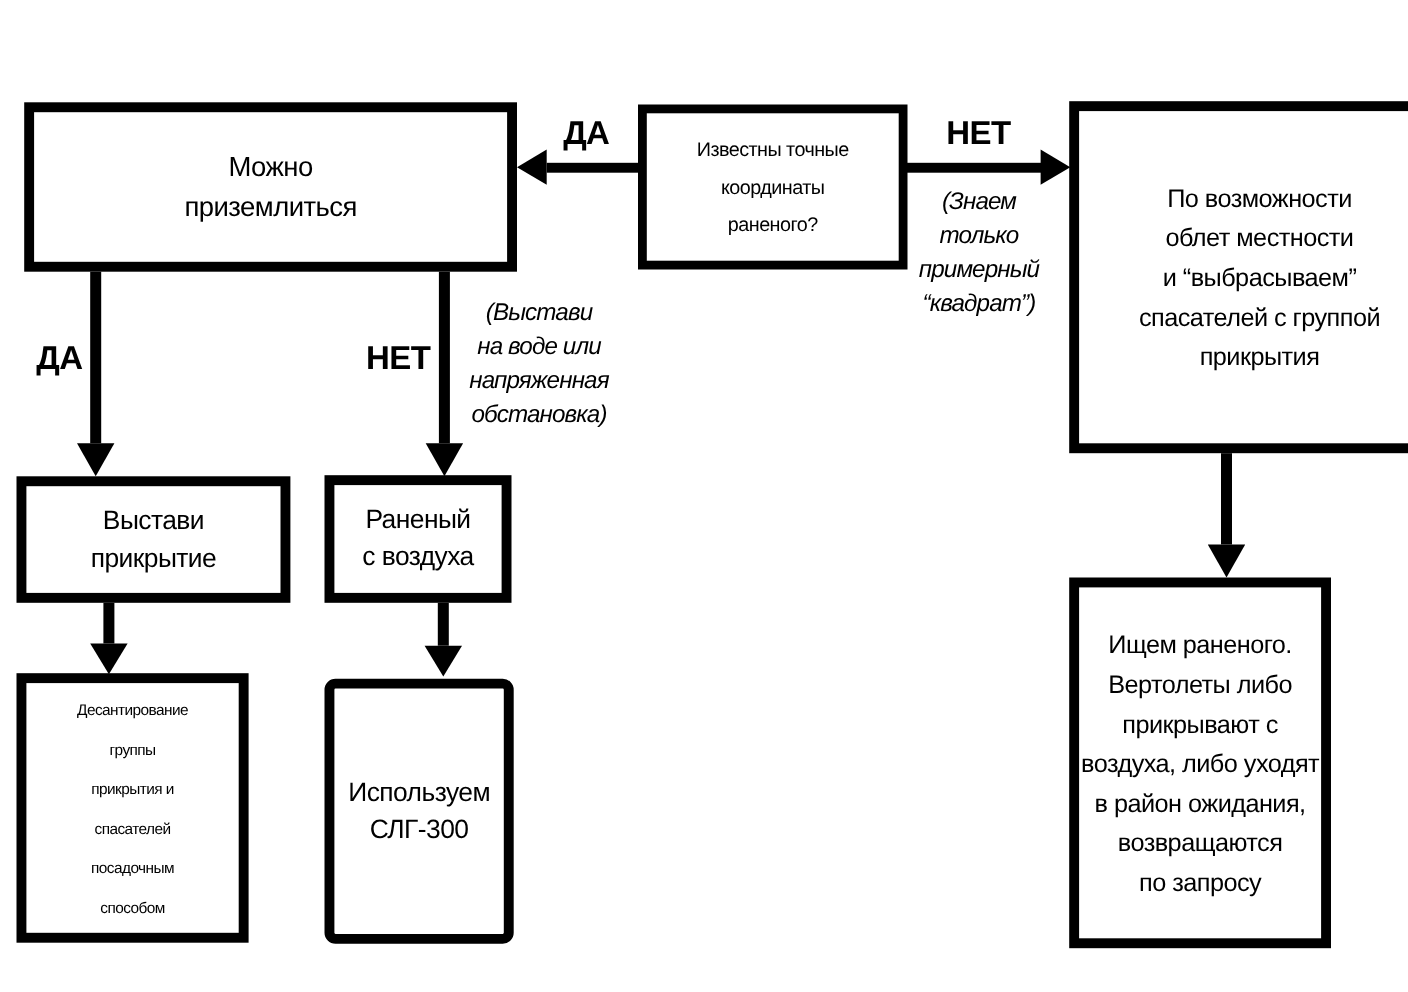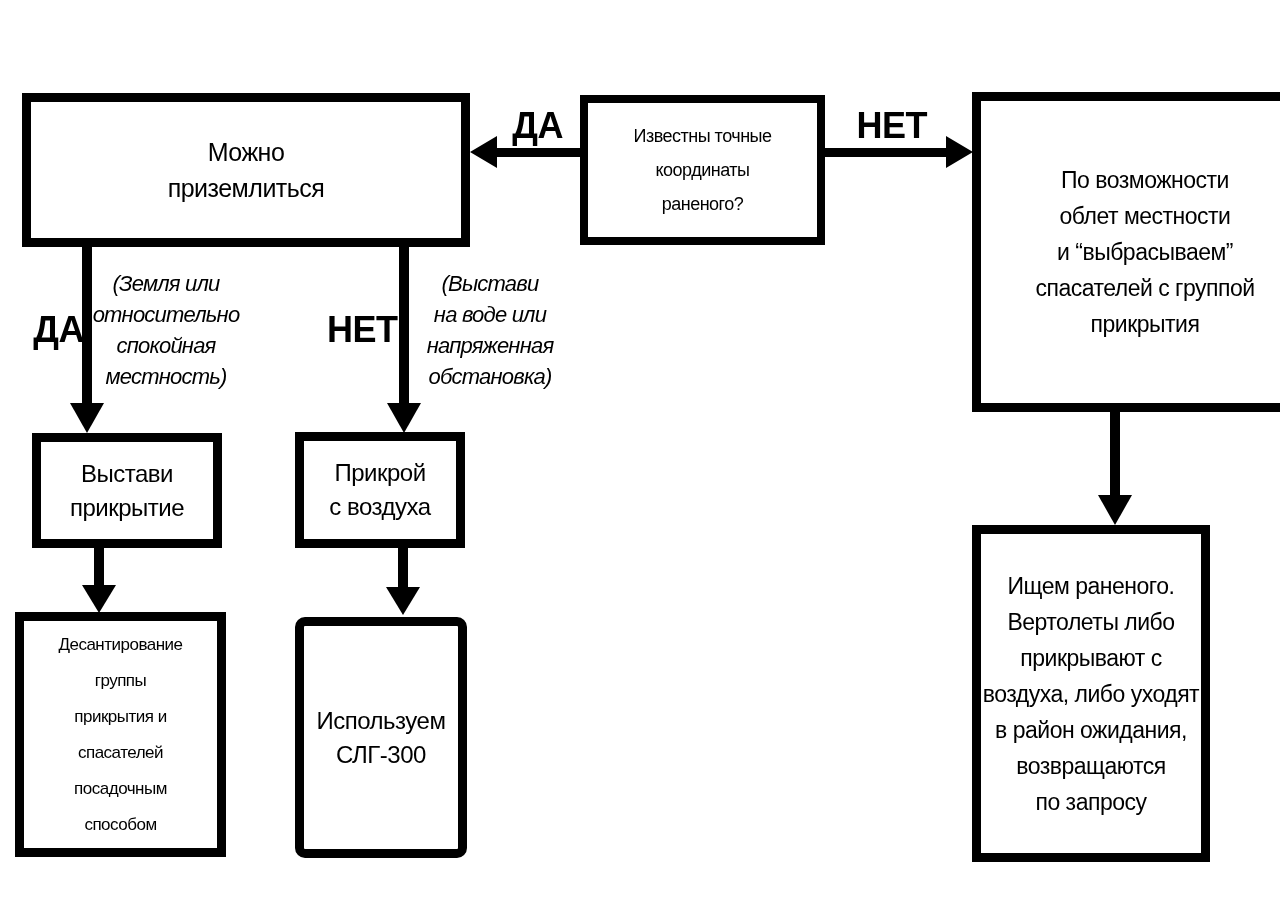--- a/index.html
+++ b/index.html
@@ -9,37 +9,37 @@
     overflow:hidden;
   }
   .box {
     position:absolute; box-sizing:border-box;
     background:#ffffff; border:9px solid #000;
     display:flex; align-items:center; justify-content:center;
     text-align:center;
   }
   .box .txt { white-space:pre-line; letter-spacing:-0.5px; }
   .lbl {
-    position:absolute; font-weight:bold; font-size:36px;
-    text-align:right; letter-spacing:-0.5px;
+    position:absolute; font-weight:bold; font-size:30px;
+    text-align:center; letter-spacing:-0.5px;
   }
   .note {
     position:absolute; font-style:italic; font-size:22px; line-height:31px;
     text-align:center; white-space:pre-line; letter-spacing:-0.8px;
   }
   .hline, .vline { position:absolute; background:#000; }
   .arr { position:absolute; width:0; height:0; }
 
   
   #box-can-land  { left:22px;  top:93px;  width:448px; height:154px; font-size:25px; line-height:36px; }
   #box-question  { left:580px; top:95px;  width:245px; height:150px; font-size:18px; line-height:34px; border-width:8px; }
   #box-flyover   { left:972px; top:92px;  width:346px; height:320px; font-size:23px; line-height:36px; }
-  #box-set-cover { left:32px;  top:433px; width:190px; height:115px; font-size:24px; line-height:34px; }
+  #box-set-cover { left:15px;  top:433px; width:249px; height:115px; font-size:24px; line-height:34px; }
   #box-cover-air { left:295px; top:432px; width:170px; height:116px; font-size:24px; line-height:34px; }
-  #box-landing   { left:15px;  top:612px; width:211px; height:245px; font-size:17px; line-height:36px; }
+  #box-landing   { left:15px;  top:612px; width:211px; height:245px; font-size:14px; line-height:36px; }
   #box-slg       { left:295px; top:617px; width:172px; height:241px; font-size:24px; line-height:34px;border-radius:10px; }
   #box-search    { left:972px; top:525px; width:238px; height:337px; font-size:23px; line-height:36px; }
 
   
   #line-yes-left { left:497px; top:148px; width:83px; height:9px; }
   #head-yes-left { left:470px; top:136px; border-right:27px solid #000; border-top:16px solid transparent; border-bottom:16px solid transparent; }
   #label-yes-left { left:503px; top:105px; width:60px; }
 
   
   #line-no-right { left:820px; top:148px; width:128px; height:9px; }
@@ -94,21 +94,21 @@
 спасателей с группой
 прикрытия</div>
   </div>
 
   <div class="box" id="box-set-cover">
     <div class="txt">Выстави
 прикрытие</div>
   </div>
 
   <div class="box" id="box-cover-air">
-    <div class="txt">Прикрой
+    <div class="txt">Раненый
 с воздуха</div>
   </div>
 
   <div class="box" id="box-landing">
     <div class="txt">Десантирование
 группы
 прикрытия и
 спасателей
 посадочным
 способом</div>
@@ -129,28 +129,28 @@
 по запросу</div>
   </div>
 
   <div class="hline" id="line-yes-left"></div>
   <div class="arr" id="head-yes-left"></div>
   <div class="lbl" id="label-yes-left">ДА</div>
 
   <div class="hline" id="line-no-right"></div>
   <div class="arr" id="head-no-right"></div>
   <div class="lbl" id="label-no-right">НЕТ</div>
+  <div class="note" id="note-no-right">(Знаем
+только
+примерный
+“квадрат”)</div>
 
   <div class="vline" id="line-yes-down"></div>
   <div class="arr" id="head-yes-down"></div>
   <div class="lbl" id="label-yes-down">ДА</div>
-  <div class="note" id="note-yes-down">(Земля или
-относительно
-спокойная
-местность)</div>
 
   <div class="vline" id="line-no-down"></div>
   <div class="arr" id="head-no-down"></div>
   <div class="lbl" id="label-no-down">НЕТ</div>
   <div class="note" id="note-no-down">(Выстави
 на воде или
 напряженная
 обстановка)</div>
 
   <div class="vline" id="line-e"></div>

